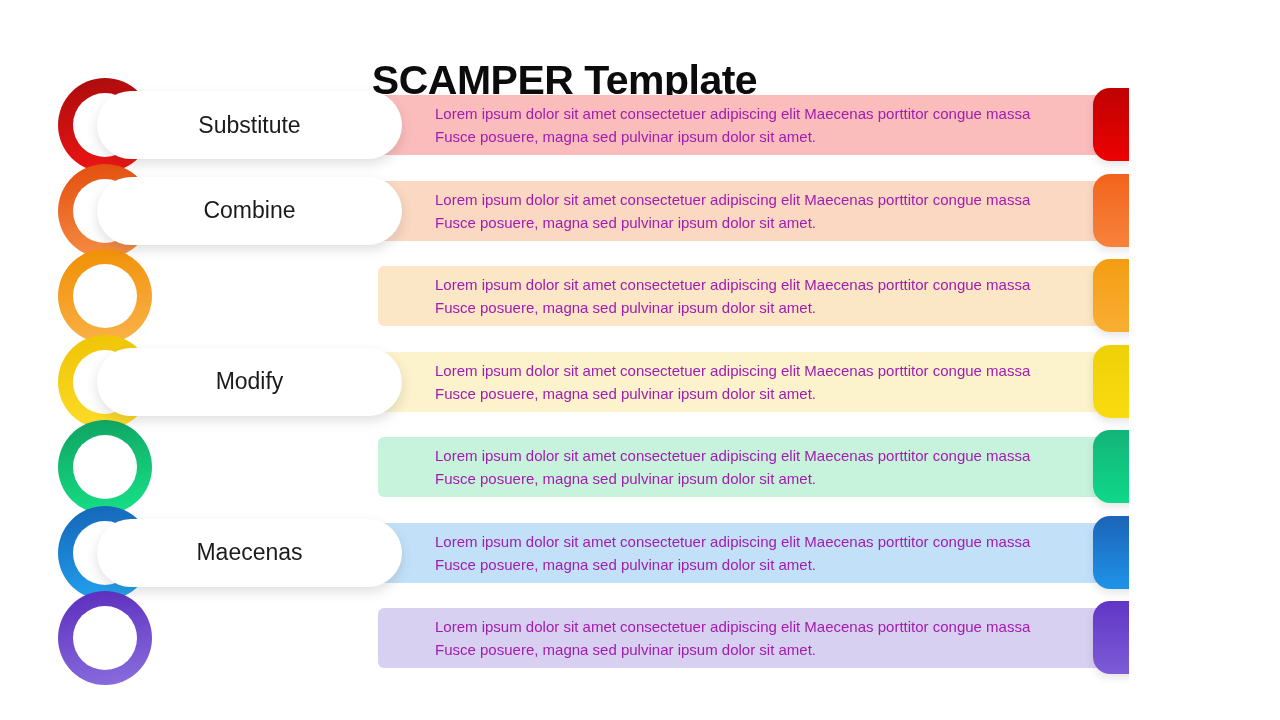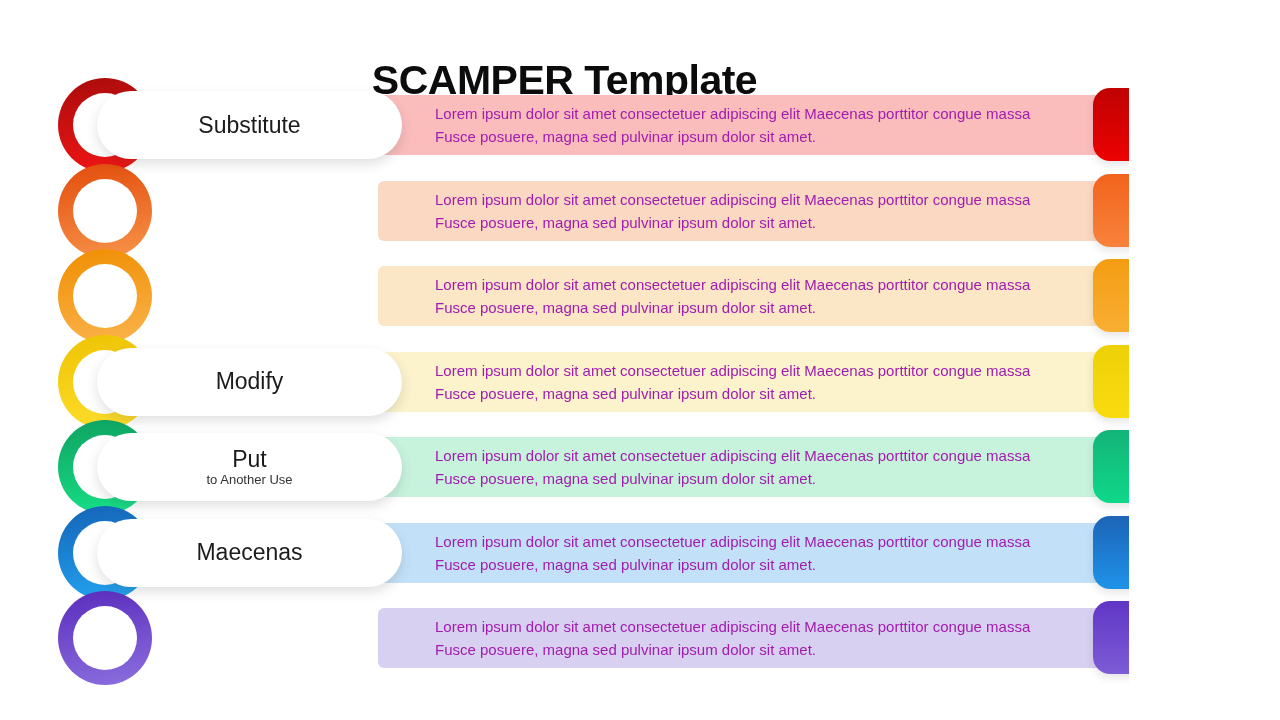--- a/index.html
+++ b/index.html
@@ -143,20 +143,24 @@
     </div>
     <div class="badge">
       <span class="badge-letter">S</span>
     </div>
   </div>
       <div class="row" style="--ring-g1: #e24c0c; --ring-g2: #f8944a; --block-g1: #f2641d; --block-g2: #f8823c; --band: #fad8c2;">
     <div class="band">
       <div class="band-text">Lorem ipsum dolor sit amet consectetuer adipiscing elit Maecenas porttitor congue massa Fusce posuere, magna sed pulvinar ipsum dolor sit amet.</div>
     </div>
     <div class="ring"></div>
+    <div class="pill">
+      <div class="pill-label">Combine</div>
+
+    </div>
     <div class="badge">
       <span class="badge-letter">C</span>
     </div>
   </div>
       <div class="row" style="--ring-g1: #f08e02; --ring-g2: #fbb44d; --block-g1: #f49d13; --block-g2: #f9ae33; --band: #fbe6c6;">
     <div class="band">
       <div class="band-text">Lorem ipsum dolor sit amet consectetuer adipiscing elit Maecenas porttitor congue massa Fusce posuere, magna sed pulvinar ipsum dolor sit amet.</div>
     </div>
     <div class="ring"></div>
     <div class="badge">
@@ -174,24 +178,20 @@
     </div>
     <div class="badge">
       <span class="badge-letter">M</span>
     </div>
   </div>
       <div class="row" style="--ring-g1: #0fa161; --ring-g2: #17e489; --block-g1: #13b478; --block-g2: #0fd88a; --band: #c7f3dd;">
     <div class="band">
       <div class="band-text">Lorem ipsum dolor sit amet consectetuer adipiscing elit Maecenas porttitor congue massa Fusce posuere, magna sed pulvinar ipsum dolor sit amet.</div>
     </div>
     <div class="ring"></div>
-    <div class="pill">
-      <div class="pill-label">Put</div>
-      <div class="pill-sublabel">to Another Use</div>
-    </div>
     <div class="badge">
       <span class="badge-letter">P</span>
     </div>
   </div>
       <div class="row" style="--ring-g1: #1563b7; --ring-g2: #23a7f3; --block-g1: #1c64b7; --block-g2: #1f93e9; --band: #c2e1f8;">
     <div class="band">
       <div class="band-text">Lorem ipsum dolor sit amet consectetuer adipiscing elit Maecenas porttitor congue massa Fusce posuere, magna sed pulvinar ipsum dolor sit amet.</div>
     </div>
     <div class="ring"></div>
     <div class="pill">

